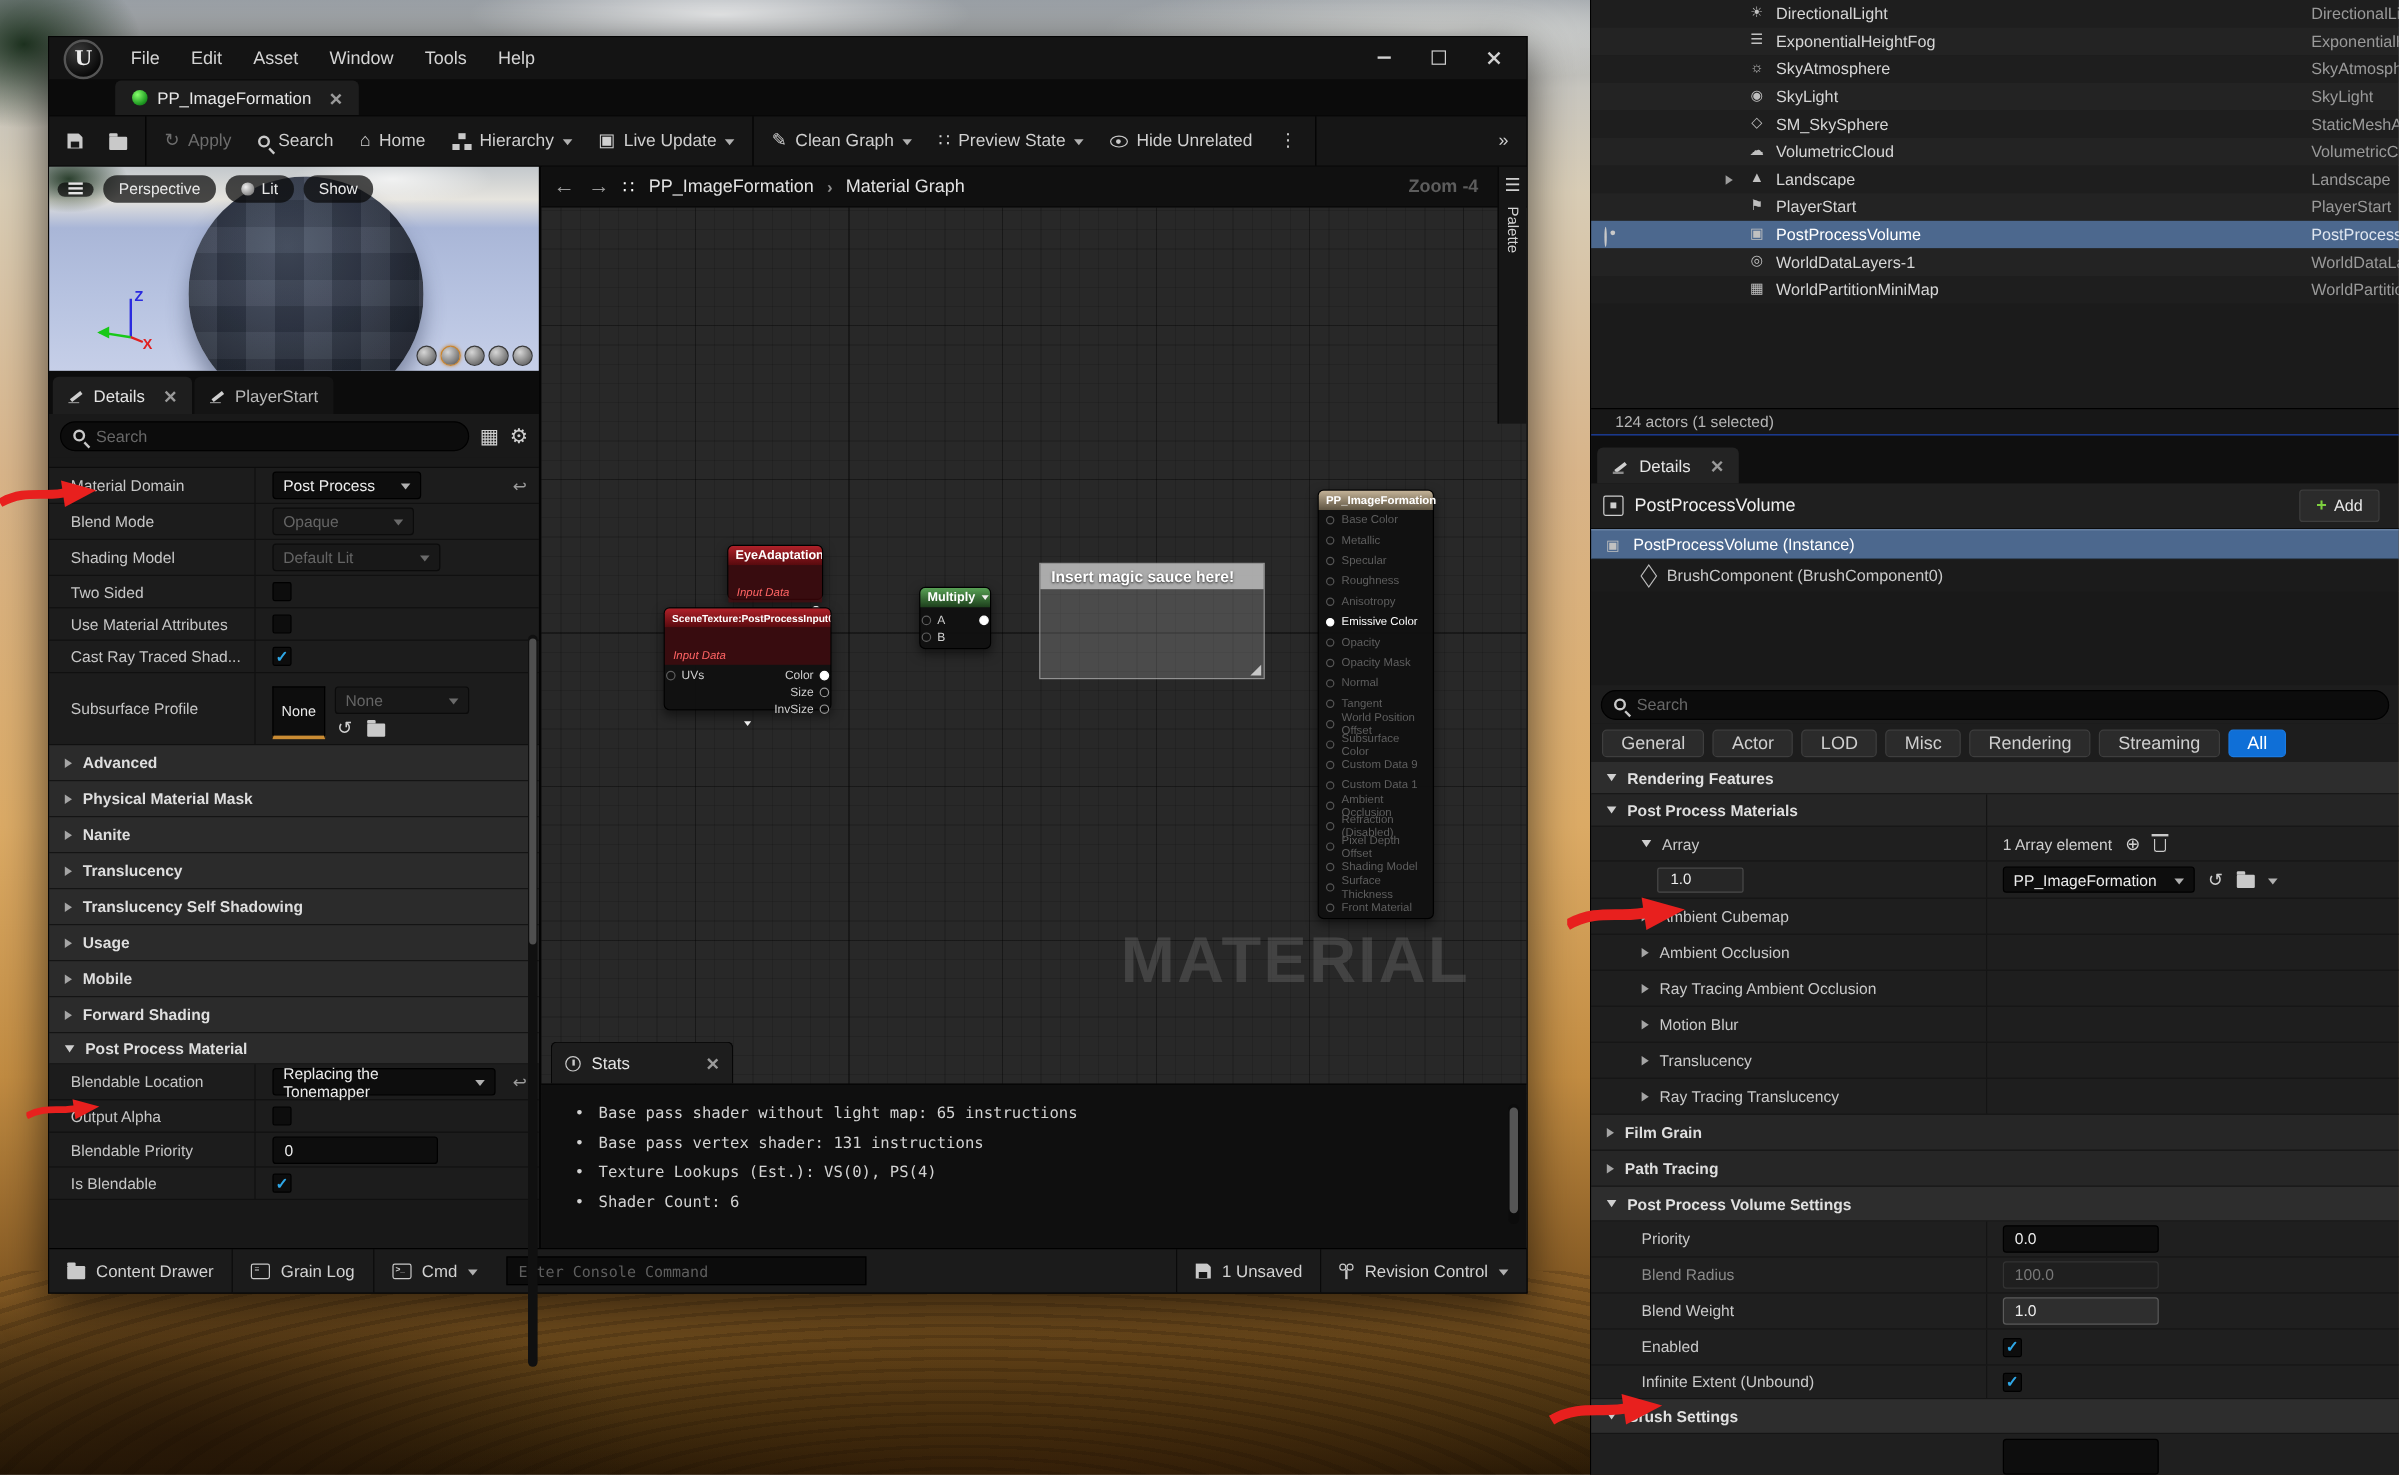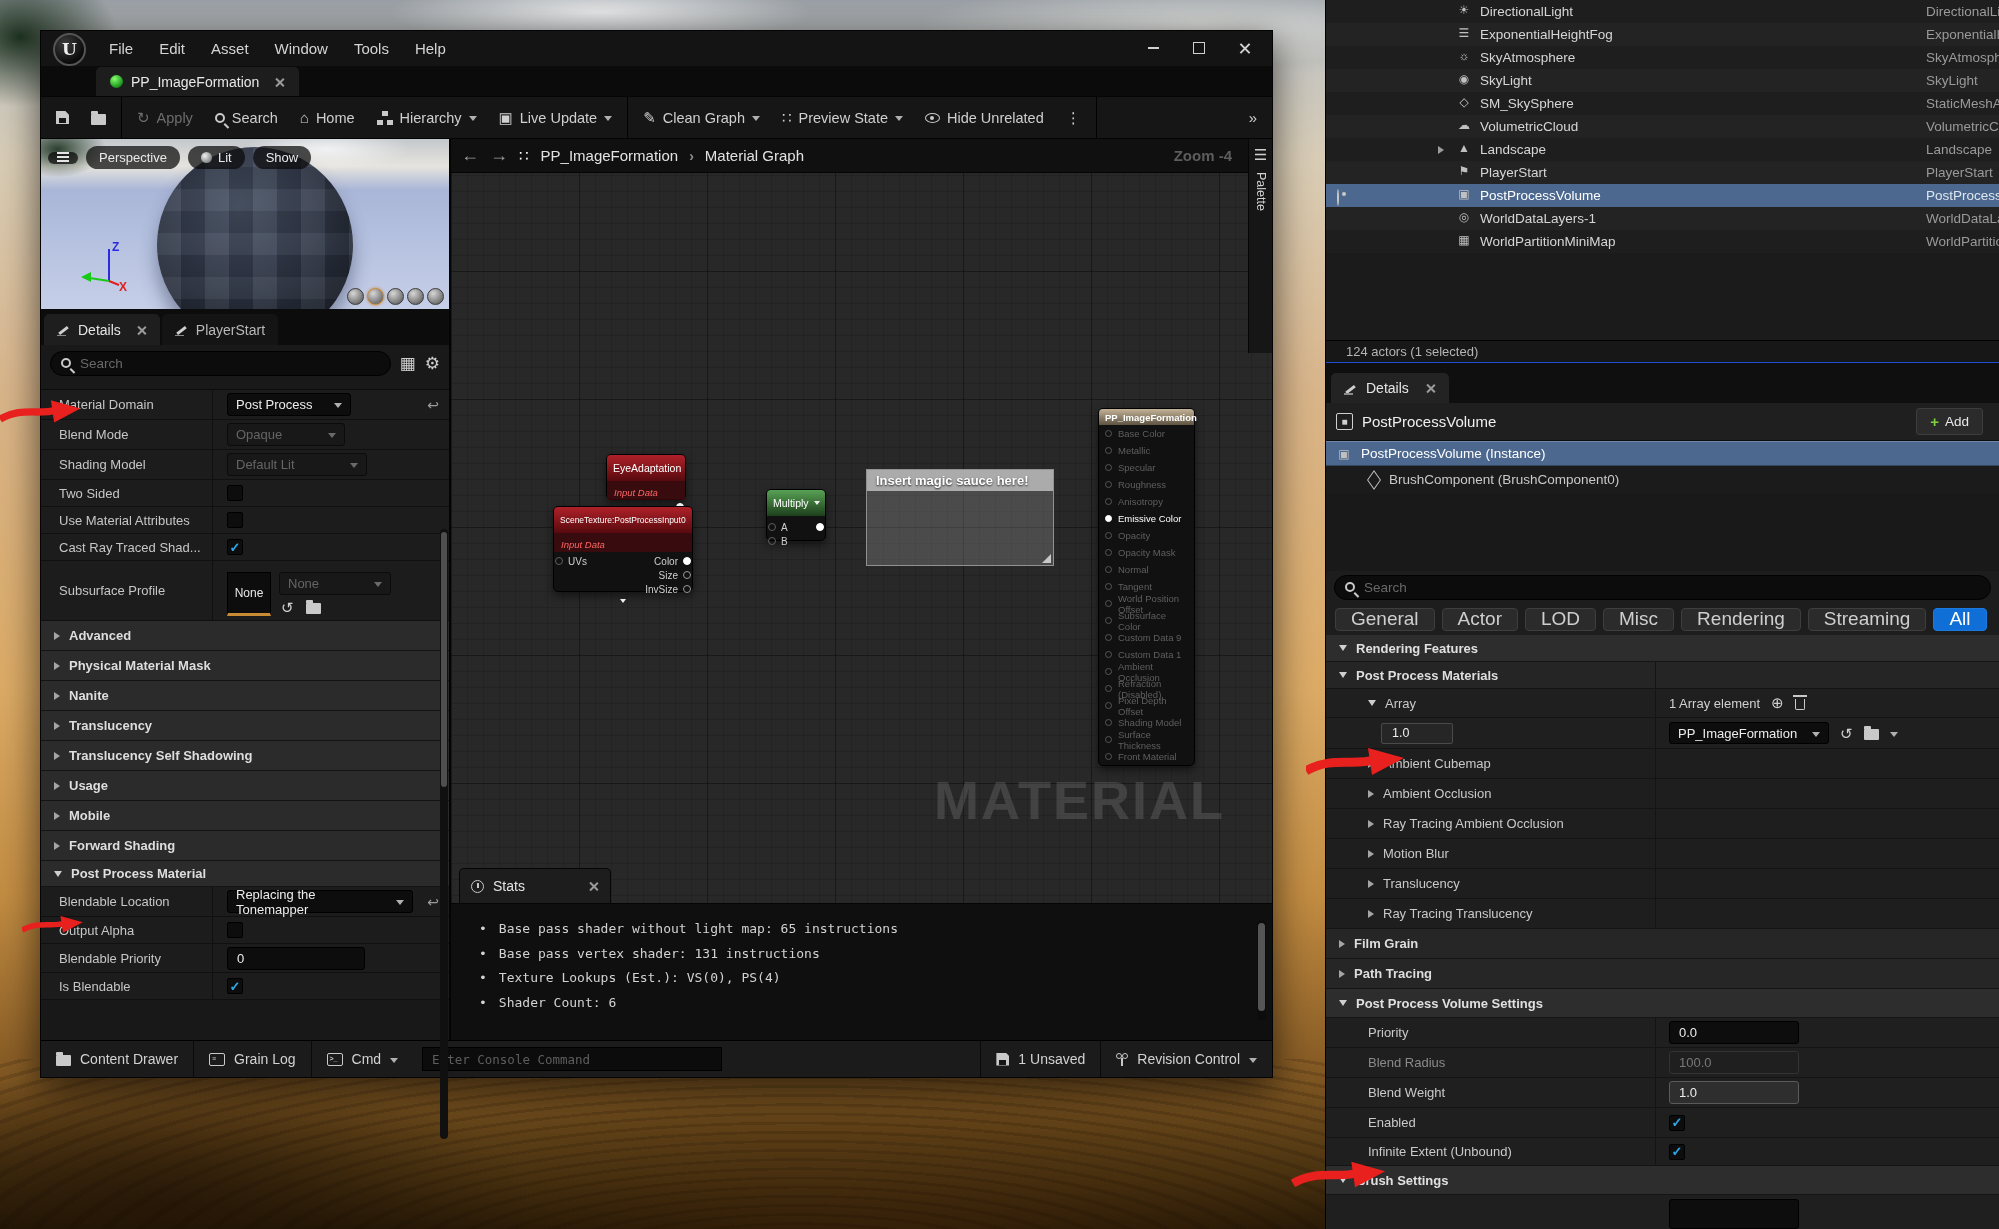--- a/index.html
+++ b/index.html
@@ -145,24 +145,24 @@
       repeating-linear-gradient(90deg, rgba(0,0,0,.30) 0 1px, transparent 1px 128px),
       repeating-linear-gradient(0deg, rgba(0,0,0,.13) 0 1px, transparent 1px 16px),
       repeating-linear-gradient(90deg, rgba(0,0,0,.13) 0 1px, transparent 1px 16px),
       #282828; }
   .palette-tab { position:absolute; right:0; top:0; width:24px; height:214px; background:#161616; border-left:1px solid #060606; z-index:6;
     display:flex; flex-direction:column; align-items:center; gap:10px; padding-top:8px; }
   .palette-label { writing-mode:vertical-rl; font-size:12.5px; color:#d2d2d2; }
   .watermark { position:absolute; left:483px; top:596px; font-size:54px; font-weight:800; letter-spacing:2px; color:rgba(255,255,255,.13); }
 
   .gnode { position:absolute; background:rgba(16,16,16,.93); border:1px solid #000; border-radius:5px; box-shadow:0 4px 9px rgba(0,0,0,.5); z-index:4; }
-  .gnode-h { height:26px; border-radius:4px 4px 0 0; display:flex; align-items:center; gap:5px; padding:0 6px; color:#fff; font-size:10.5px; font-weight:normal; white-space:nowrap; overflow:hidden; }
+  .gnode-h { height:16px; border-radius:4px 4px 0 0; display:flex; align-items:center; gap:5px; padding:0 6px; color:#fff; font-size:10.5px; font-weight:bold; white-space:nowrap; overflow:hidden; }
   .red-h { background:linear-gradient(180deg,#b02129,#570a0e); }
   .green-h { background:linear-gradient(180deg,#58a155,#1d3f1c); }
-  .node-sub { font-size:9.5px; font-style:italic; color:#ff6464; padding:6px 7px 2px; background:rgba(90,10,14,.55); }
+  .node-sub { font-size:9.5px; font-style:italic; color:#ff6464; padding:18px 7px 2px; background:rgba(90,10,14,.55); }
   .mini-caret { margin-left:auto; width:0; height:0; border-left:3.5px solid transparent; border-right:3.5px solid transparent; border-top:4.5px solid #eee; }
   .pinrow { display:flex; align-items:center; gap:5px; font-size:10px; color:#cfcfcf; height:14px; padding:0 5px; }
   .pin { width:8px; height:8px; border:1.5px solid #9a9a9a; border-radius:50%; flex:0 0 auto; }
   .pin.filled { background:#fff; border-color:#fff; }
   .pin.dim { border-color:#5e5e5e; }
   .comment-box { position:absolute; background:rgba(150,150,150,.32); border:1px solid rgba(205,205,205,.55); z-index:3; }
   .comment-title { background:rgba(195,195,195,.8); color:#fff; text-shadow:0 1px 2px rgba(0,0,0,.8); font-size:13px; font-weight:bold; padding:3px 9px; white-space:nowrap; }
   .comment-grip { position:absolute; right:2px; bottom:2px; width:0; height:0; border-bottom:9px solid rgba(230,230,230,.8); border-left:9px solid transparent; }
   .wires { position:absolute; inset:0; z-index:3; pointer-events:none; }
   .rnode-h { background:linear-gradient(180deg,#c3b297,#5e5442); color:#fff; font-size:9.5px; font-weight:bold; height:16px; display:flex; align-items:center; padding:0 6px; border-radius:4px 4px 0 0; white-space:nowrap; }
@@ -216,21 +216,21 @@
   .actor-ic { width:17px; height:17px; border:1.5px solid #cfcfcf; border-radius:2px; display:flex; align-items:center; justify-content:center; font-size:10px; color:#cfcfcf; }
   .actor-name { font-size:15px; color:#efefef; }
   .add-btn { margin-left:auto; margin-right:6px; background:#2b2b2b; border:1px solid #3d3d3d; border-radius:3px; padding:4px 13px; display:flex; align-items:center; gap:6px; font-size:13.5px; color:#e8e8e8; }
   .plus { color:#7ed03f; font-weight:bold; font-size:15px; }
   .instance-row { height:25px; background:#4c688e; border-top:1px solid #7089ab; border-bottom:1px solid #33475f; display:flex; align-items:center; gap:9px; padding-left:10px; font-size:13.5px; color:#fff; flex:0 0 auto; }
   .component-row { height:27px; background:#1b1b1b; display:flex; align-items:center; gap:9px; padding-left:42px; font-size:13.5px; color:#c9c9c9; flex:0 0 auto; }
   .cube-ic { width:12px; height:12px; border:1.5px solid #bdbdbd; transform:rotate(45deg) skew(10deg,10deg); }
   .rp-gap { height:78px; background:#191919; flex:0 0 auto; }
   .r-search-wrap { height:32px; display:flex; align-items:center; padding:0 8px; background:#1d1d1d; flex:0 0 auto; }
   .chips { height:32px; display:flex; gap:7px; align-items:center; padding:0 9px; background:#1d1d1d; flex:0 0 auto; }
-  .chip { height:23px; padding:0 15px; border-radius:4px; background:#2b2b2b; border:1px solid #3e3e3e; color:#cfcfcf; font-size:19px; display:flex; align-items:center; }
+  .chip { height:23px; padding:0 15px; border-radius:4px; background:#2b2b2b; border:1px solid #3e3e3e; color:#cfcfcf; font-size:15px; display:flex; align-items:center; }
   .chip.active { background:#0f6fd7; border-color:#1a7ae2; color:#fff; }
 
   .r-sec-h { height:27px; background:#2d2d2d; border-bottom:1px solid #151515; display:flex; align-items:center; gap:9px; padding-left:13px; font-weight:bold; font-size:13px; color:#e0e0e0; flex:0 0 auto; }
   .r-row { display:flex; align-items:stretch; background:#1f1f1f; border-bottom:1px solid #141414; flex:0 0 auto; }
   .r-label { width:330px; flex:0 0 auto; display:flex; align-items:center; gap:9px; padding-left:42px; font-size:13px; color:#c9c9c9; border-right:1px solid #141414; }
   .r-label.cat { font-weight:bold; color:#dedede; }
   .r-value { flex:1; display:flex; align-items:center; gap:11px; padding-left:13px; font-size:13px; color:#cfcfcf; }
   .ic-oplus { color:#cfcfcf; font-size:15px; }
   .ic-trash { width:10px; height:11px; border:1.5px solid #c9c9c9; border-top:none; border-radius:0 0 2px 2px; position:relative; margin-top:3px; }
   .ic-trash::before { content:""; position:absolute; top:-4px; left:-3px; right:-3px; height:2px; background:#c9c9c9; }

